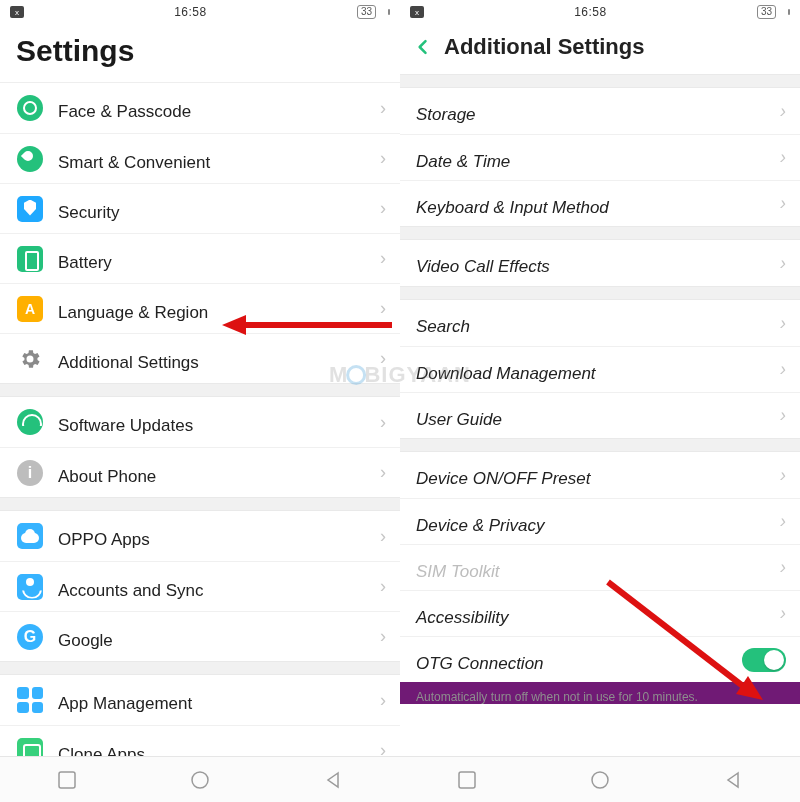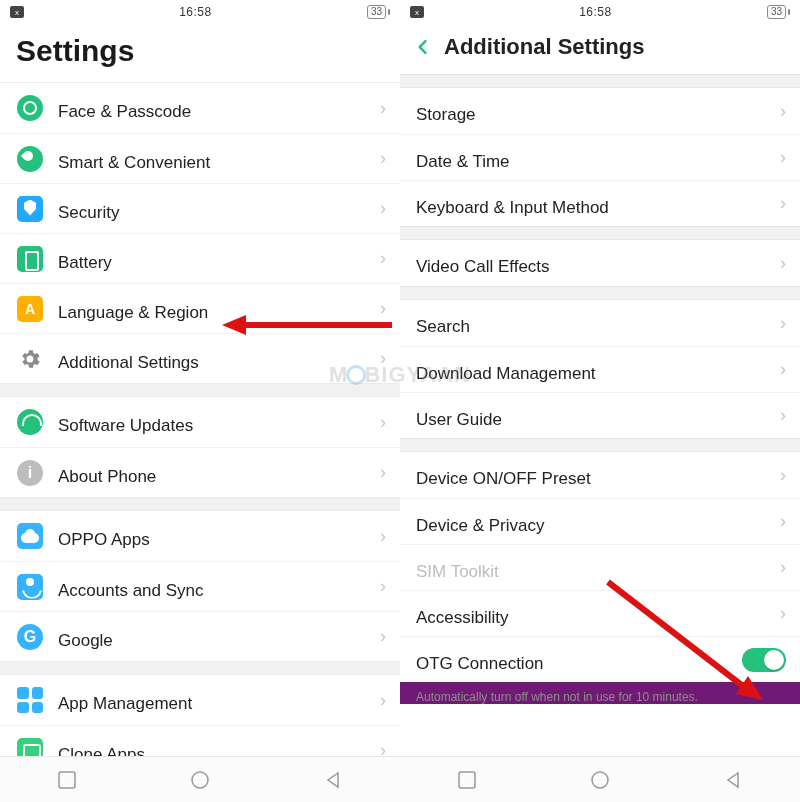--- a/index.html
+++ b/index.html
@@ -7,39 +7,39 @@
   .stage { position: relative; width: 800px; height: 802px; background: #fff; }
   .phone { position: absolute; top: 0; width: 400px; height: 802px; background: #fff; overflow: hidden; }
   .phone.left  { left: 0; }
   .phone.right { left: 400px; }
 
   
   .statusbar { height: 24px; display: flex; align-items: center; justify-content: space-between; padding: 0 10px; font-size: 12px; color: #333; }
   .statusbar .time { font-weight: 500; letter-spacing: .5px; }
   .sb-left, .sb-right { display:flex; align-items:center; gap:6px; }
   .x-badge { width:14px; height:12px; border-radius:2px; background:#444; color:#fff; font-size:8px; display:flex; align-items:center; justify-content:center; }
-  .batt { display:flex; align-items:center; gap:2px; }
+  .batt { display:flex; align-items:center; gap:12px; }
   .batt-num { border:1px solid #888; border-radius:3px; padding:0 3px; font-size:10px; line-height:12px; color:#555; }
   .batt-tip { width:2px; height:6px; background:#888; border-radius:1px; }
 
   
   .title { padding: 10px 16px 14px; font-size: 30px; font-weight: 600; color:#1a1a1a; }
   .title-row { display:flex; align-items:center; padding: 10px 12px 14px; gap:10px; }
   .title-row .back { width:22px; height:22px; color:#24c17c; display:flex; align-items:center; justify-content:center; }
   .title-row .t { font-size: 22px; font-weight:600; }
 
   
   .group-gap { height: 14px; background:#f1f1f1; border-top:1px solid #e9e9e9; border-bottom:1px solid #e9e9e9; }
   .row { display:flex; align-items:center; height:50px; padding:0 14px 0 16px; background:#fff; }
   .row + .row { border-top:1px solid #f0f0f0; }
   .row .icon { width:28px; height:28px; margin-right:14px; display:flex; align-items:center; justify-content:center; }
   .row .label { flex:1; font-size:17px; color:#222;margin-top:8px; }
   .row.disabled .label { color:#bdbdbd; }
   .chevron { color:#c6c6c6; font-size:18px; font-weight:300; }
-  .row.sub { height:46px; }
+  .row.sub { height:46px;font-style:italic; }
   .caption { font-size:12px; color:#8e8e8e; padding:8px 16px 0; background:#701a75; }
 
   
   .ic { width:26px; height:26px; border-radius:6px; display:inline-block; }
   .ic-face     { background:#24c17c; border-radius:50%; position:relative; }
   .ic-face::after{content:""; position:absolute; inset:6px; border:2px solid #fff; border-radius:50%;}
   .ic-smart    { background:#24c17c; border-radius:50%; position:relative; }
   .ic-smart::after{content:""; position:absolute; left:6px; top:5px; width:10px; height:10px; background:#fff; border-radius:50% 50% 50% 0; transform:rotate(45deg);}
   .ic-security { background:#1fa9ff; border-radius:5px; position:relative; }
   .ic-security::after{content:""; position:absolute; left:7px; top:4px; width:12px; height:16px; background:#fff; clip-path:polygon(50% 0,100% 20%,100% 60%,50% 100%,0 60%,0 20%);}

